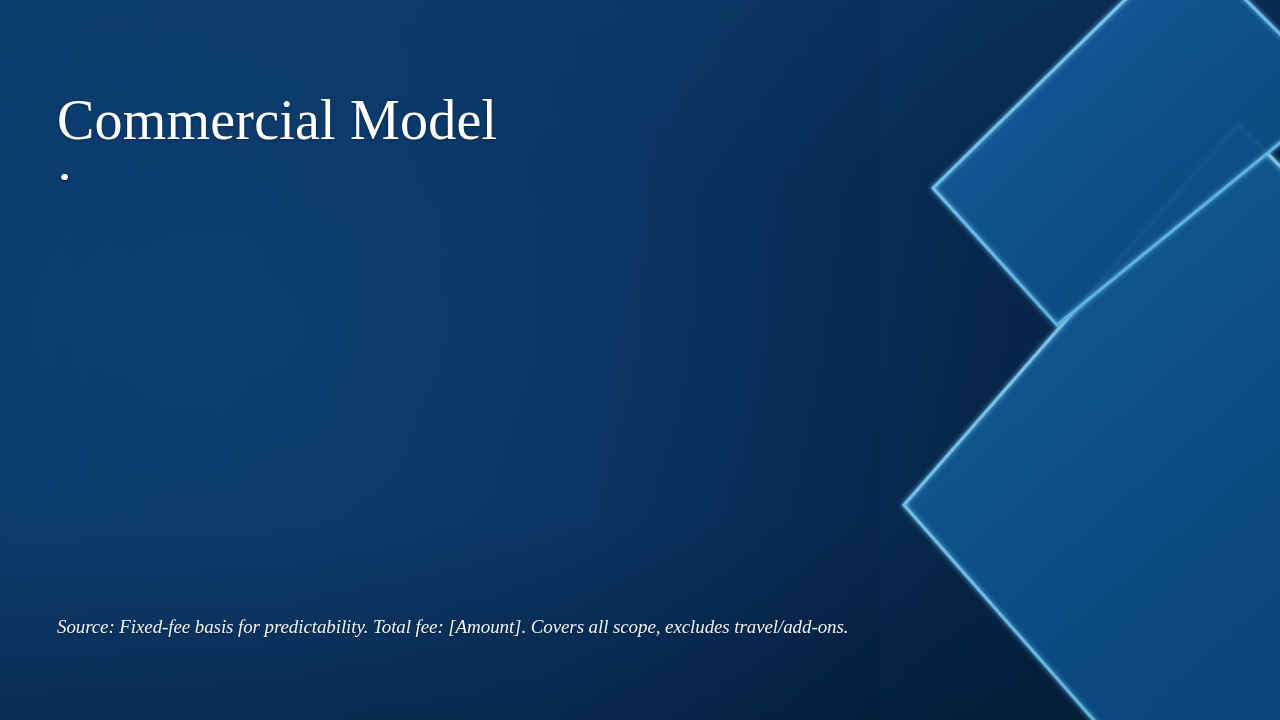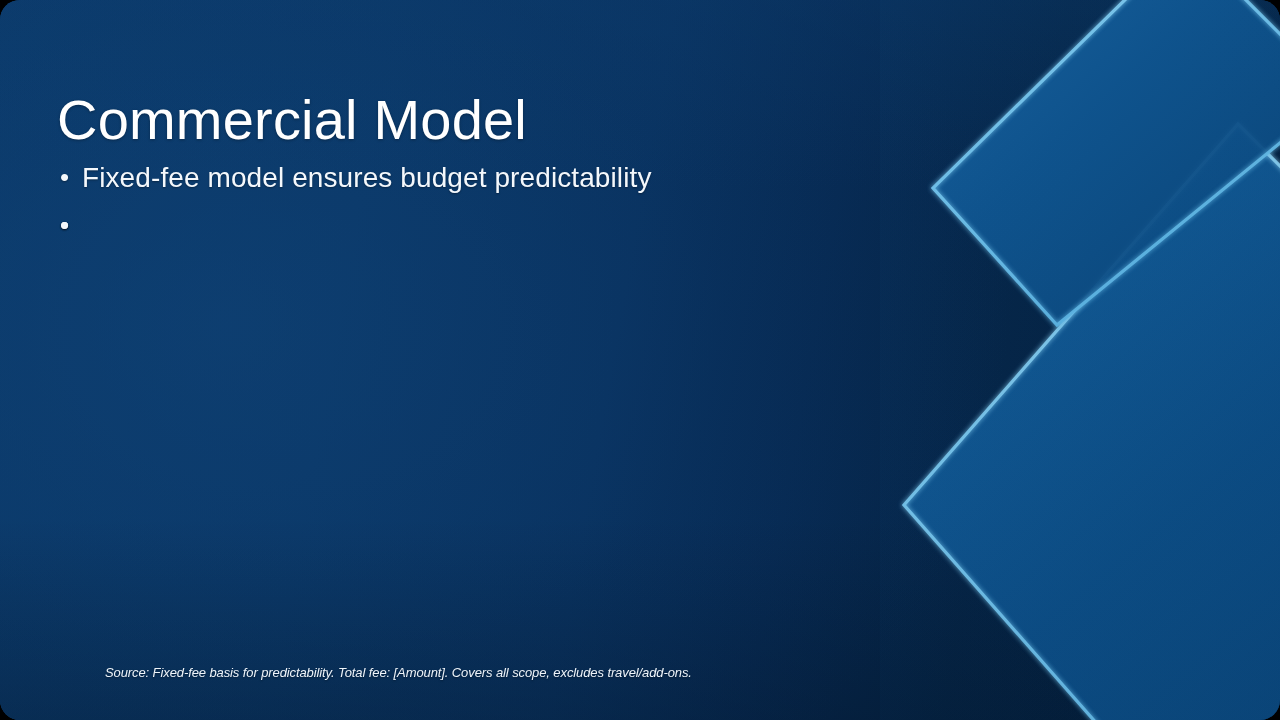--- a/index.html
+++ b/index.html
@@ -6,23 +6,22 @@
   html, body {
     margin: 0;
     padding: 0;
     background: #000;
   }
   .slide {
     position: relative;
     width: 1280px;
     height: 720px;
     overflow: hidden;
-    font-family: Liberation Sans, sans-serif;
+    font-family: Liberation Serif, serif;
     background: #0a3767;
-    border-radius: 20px;
   }
   
   .bg-base {
     position: absolute;
     inset: 0;
     background:
       linear-gradient(100deg,
         #0b3a6b 0%,
         #0a3767 28%,
         #093260 48%,
@@ -105,29 +104,28 @@
     position: absolute;
     left: 3px;
     top: 0;
     font-size: 26px;
     line-height: 47.5px;
     color: #f4f8fc;
   }
   .source {
     position: absolute;
     left: 57px;
-    top: 665px;
-    font-size: 13px;
+    top: 616px;
+    font-size: 19px;
     font-style: italic;
     font-weight: 400;
     color: #eef4fa;
     letter-spacing: -0.1px;
     text-shadow: 0 1px 2px rgba(0,0,0,0.35);
     white-space: nowrap;
-    margin-left: 48px;
   }
 </style>
 </head>
 <body>
 
 <div class="slide">
 
   <div class="bg-base"></div>
   <div class="bg-vignette"></div>
   <div class="bg-topglow"></div>
@@ -173,21 +171,20 @@
     </g>
   </svg>
 
   <div class="content">
 
     <h1 class="title">Commercial Model</h1>
 
     <ul class="bullets">
       <li>
         <span class="dot">•</span>
-        <span>Fixed-fee model ensures budget predictability</span>
       </li>
       <li>
         <span class="dot">•</span>
       </li>
       <li>
         <span class="dot">•</span>
       </li>
       <li>
         <span class="dot">•</span>
       </li>

